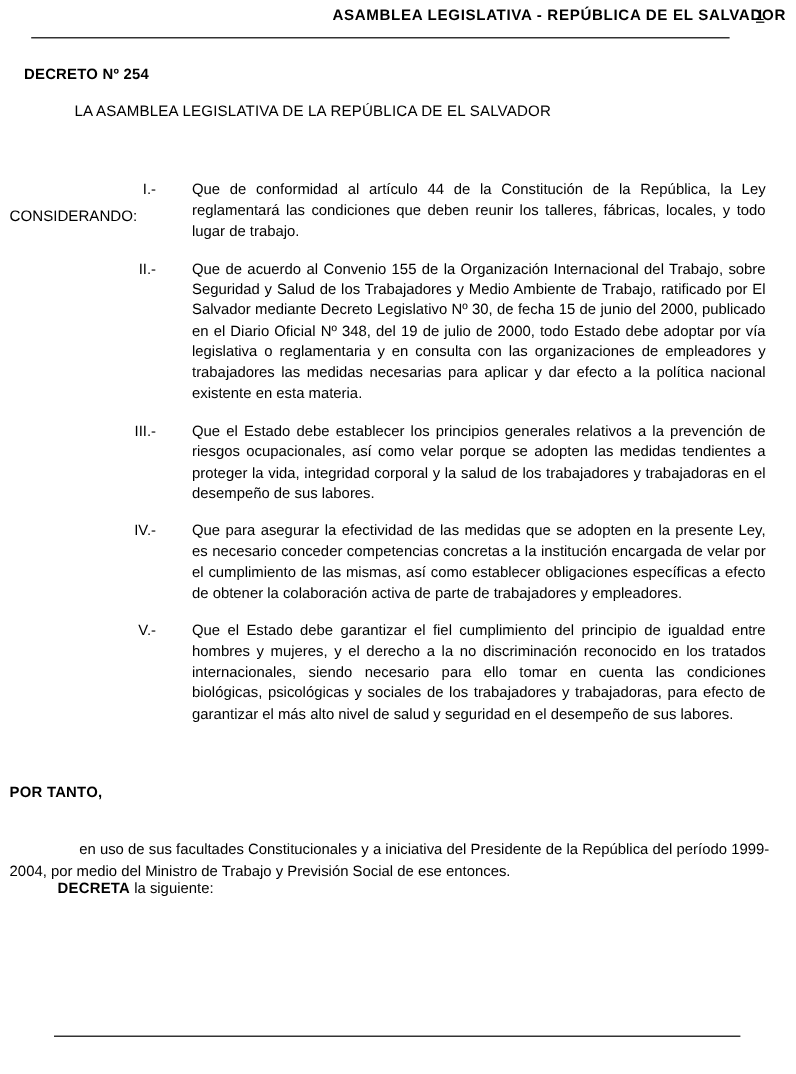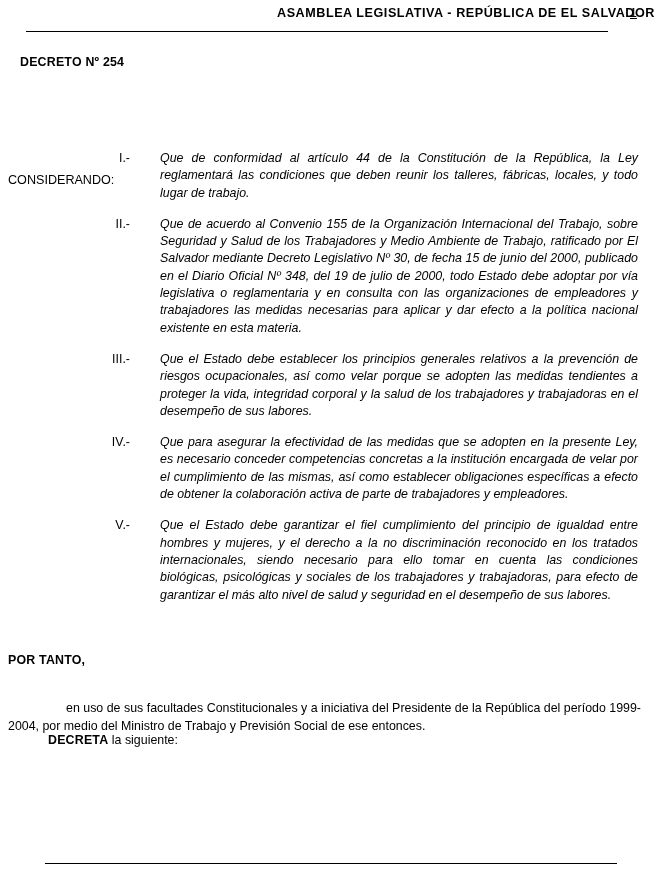--- a/index.html
+++ b/index.html
@@ -108,21 +108,20 @@
     line-height: 17.3px;
   }
   .clause-text {
     margin: 0 0 0 160px;
     width: 478px;
     text-align: justify;
     text-justify: inter-word;
     font-size: 12.4px;
     line-height: 17.3px;
     hyphens: none;
-    font-style: italic;
   }
 
   
   .por-tanto {
     position: absolute;
     top: 653px;
     left: 8px;
     font-weight: bold;
     font-size: 12.4px;
     letter-spacing: 0.2px;
@@ -194,20 +193,21 @@
 <div class="page">
 
   <div class="page-header">
     <div class="header-title">ASAMBLEA LEGISLATIVA  -  REPÚBLICA DE EL SALVADOR</div>
     <div class="header-pagenum">1</div>
     <div class="header-rule"></div>
   </div>
 
   <div class="decree-number">DECRETO Nº 254</div>
 
+  <div class="assembly-line">LA ASAMBLEA LEGISLATIVA DE LA REPÚBLICA DE EL SALVADOR</div>
 
   <div class="considerando">CONSIDERANDO:</div>
 
   <div class="clauses">
 
     <div class="clause">
       <div class="clause-numeral">I.-</div>
       <p class="clause-text">Que de conformidad al artículo  44 de la Constitución de la República, la Ley reglamentará las condiciones que deben reunir los talleres, fábricas, locales, y todo lugar de trabajo.</p>
     </div>
 

